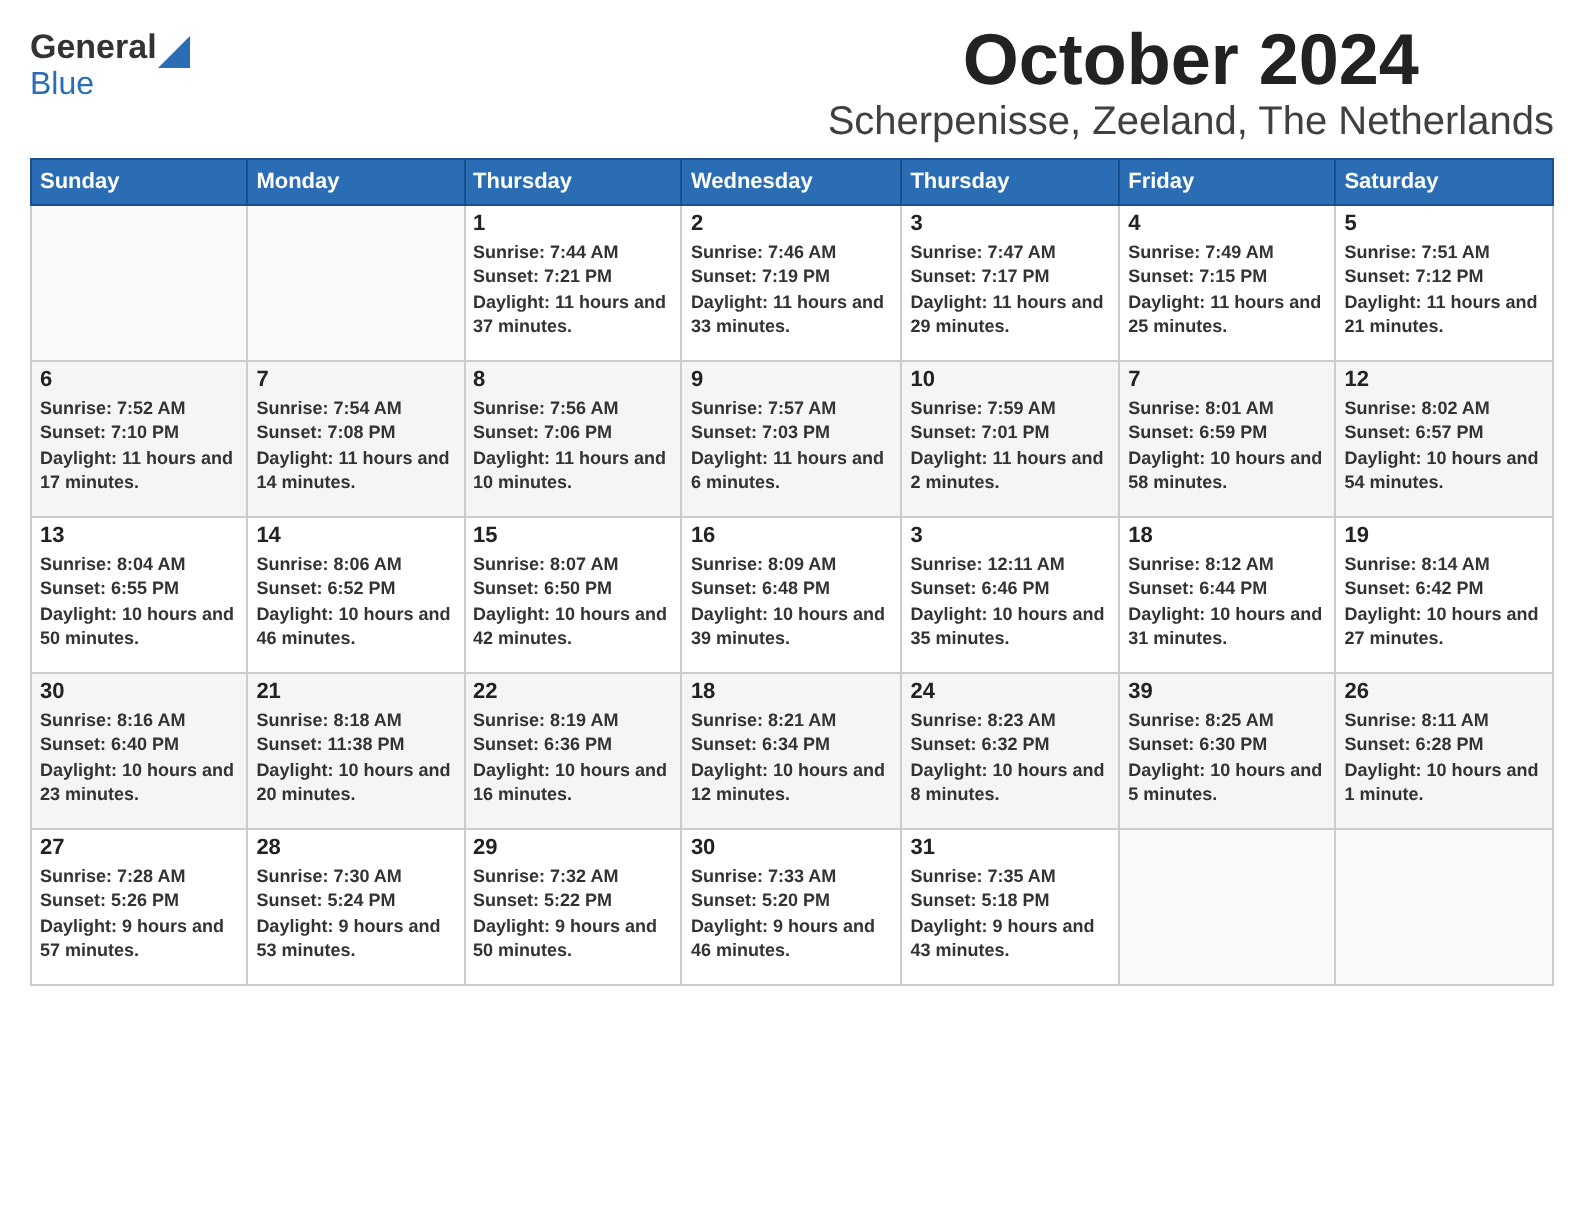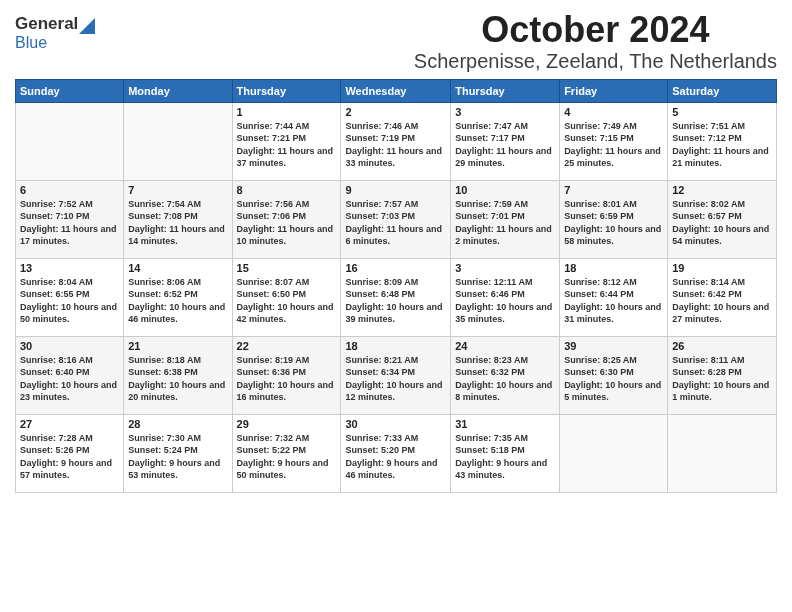--- a/index.html
+++ b/index.html
@@ -276,21 +276,21 @@
           <td>
             <span class="day-num">30</span>
             <div class="day-info">Sunrise: 8:16 AM
 Sunset: 6:40 PM
 Daylight: 10 hours
 and 23 minutes.</div>
           </td>
           <td>
             <span class="day-num">21</span>
             <div class="day-info">Sunrise: 8:18 AM
-Sunset: 6:38 PM
+Sunset: 11:38 PM
 Daylight: 10 hours
 and 20 minutes.</div>
           </td>
           <td>
             <span class="day-num">22</span>
             <div class="day-info">Sunrise: 8:19 AM
 Sunset: 6:36 PM
 Daylight: 10 hours
 and 16 minutes.</div>
           </td>

